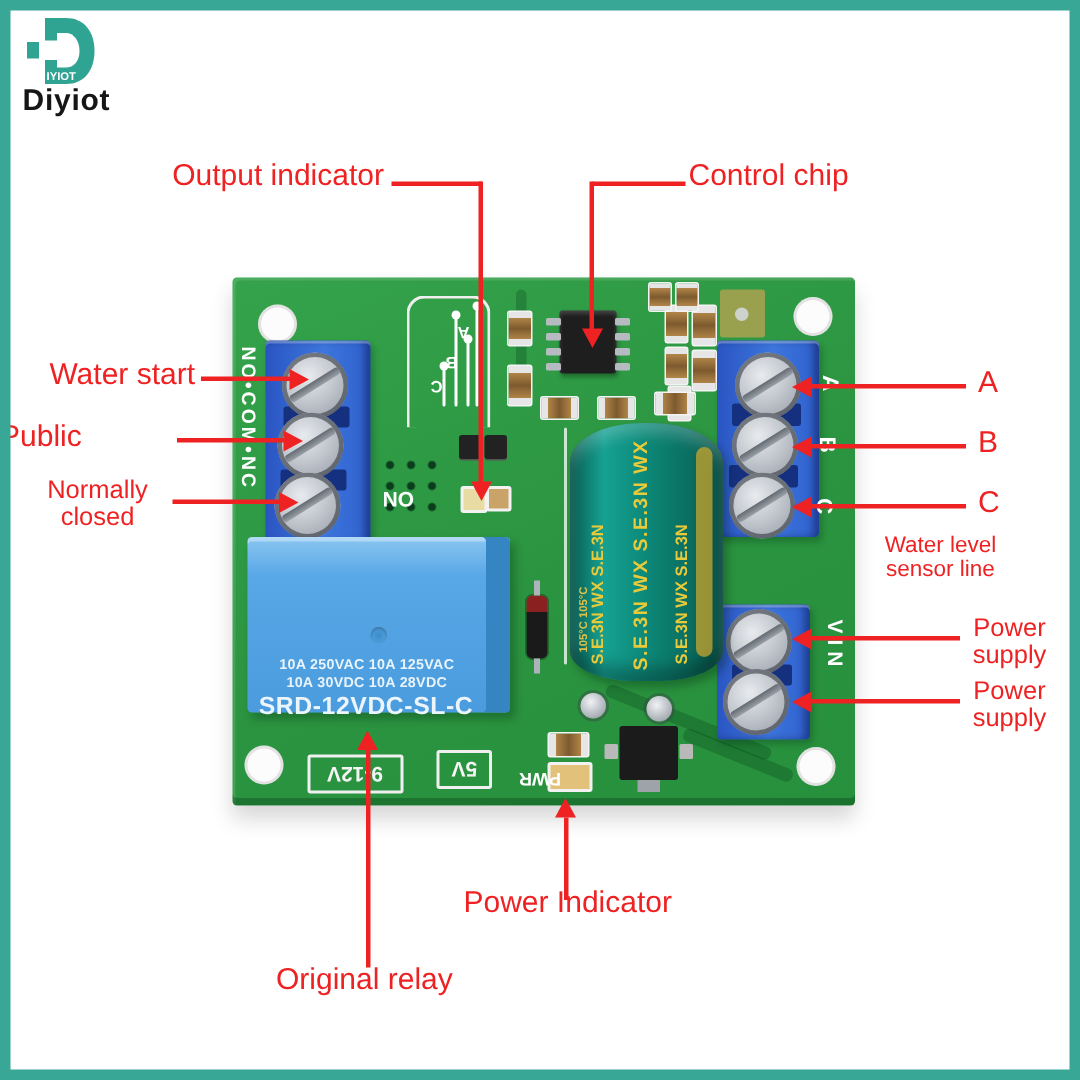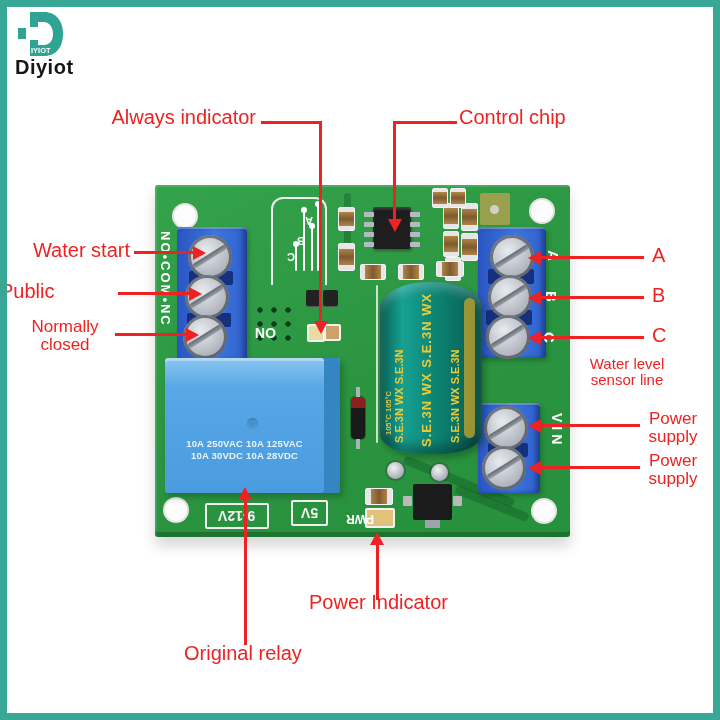--- a/index.html
+++ b/index.html
@@ -99,21 +99,21 @@
   #p1{left:209px;top:27px}#p2{left:209px;top:37px}#p3{left:209px;top:47px}#p4{left:209px;top:57px}
   #p5{left:255px;top:27px}#p6{left:255px;top:37px}#p7{left:255px;top:47px}#p8{left:255px;top:57px}
 
   
   #reg{position:absolute;left:258px;top:299px;width:39px;height:36px;background:#1b1b1b;border-radius:2px}
   #reg::after{content:"";position:absolute;left:12px;top:36px;width:15px;height:8px;background:#9ea3a9}
   .regpad{position:absolute;width:9px;height:10px;background:#b9b9b9;border-radius:1px}
   #rp1{left:248px;top:311px}#rp2{left:298px;top:311px}
 
   
-  #relay{position:absolute;left:10px;top:173px;width:175px;height:135px;border-radius:3px;
+  #relay{position:absolute;left:10px;top:173px;width:175px;height:117px;border-radius:3px;
          background:linear-gradient(180deg,#8ac6f1,#58a7e6 22%,#4a9cde);
          box-shadow:inset -16px 0 0 #3485c2, inset 0 3px 0 rgba(255,255,255,.35),
                     3px 4px 6px rgba(0,30,10,.28)}
   .relay-line{position:absolute;left:2px;width:155px;text-align:center;font-weight:bold;
               color:rgba(255,255,255,.88);font-size:9.5px;letter-spacing:.2px;white-space:nowrap}
   #relay-l1{top:80px}#relay-l2{top:92px}
   #relay-model{position:absolute;left:0;top:104px;width:158px;text-align:center;font-weight:bold;
                color:#ecf5fc;font-size:16.5px;letter-spacing:.4px;white-space:nowrap}
   #relay-dimple{position:absolute;left:82px;top:60px;width:11px;height:11px;border-radius:50%;
                background:radial-gradient(#3d8cc9,#58a7e6);box-shadow:inset 0 1px 2px rgba(0,0,0,.3)}
@@ -286,41 +286,42 @@
   <div class="regpad" id="rp2"></div>
   <div id="reg"></div>
   <div class="smd-h" id="pwr-res"></div>
   <div class="led" id="led-pwr"></div>
   <div class="silk" id="silk-pwr">PWR</div>
 
   <div id="relay">
     <div id="relay-dimple"></div>
     <div class="relay-line" id="relay-l1">10A 250VAC  10A 125VAC</div>
     <div class="relay-line" id="relay-l2">10A  30VDC   10A  28VDC</div>
+    <div id="relay-model">SRD-12VDC-SL-C</div>
   </div>
 
   <div class="vbox" id="vbox-912">
     <span class="flip">9-12V</span>
   </div>
   <div class="vbox" id="vbox-5">
     <span class="flip">5V</span>
   </div>
 
   <div id="diode"></div>
   <div id="silkline"></div>
   <div id="cap"></div>
   <span class="captext" id="capt1">S.E.3N WX  S.E.3N</span>
   <span class="captext" id="capt2">S.E.3N WX  S.E.3N WX</span>
   <span class="captext" id="capt3">S.E.3N WX  S.E.3N</span>
   <span class="captext" id="capt4">105°C  105°C</span>
   <div class="lead" id="lead1"></div>
   <div class="lead" id="lead2"></div>
 </div>
 
-<div class="rlabel" id="lbl-output">Always indicator</div>
+<div class="rlabel" id="lbl-output">Output indicator</div>
 <div class="rline" id="ln-out-h"></div>
 <div class="rline" id="ln-out-v"></div>
 <div class="ah ah-down" id="ah-out"></div>
 
 <div class="rlabel" id="lbl-control">Control chip</div>
 <div class="rline" id="ln-ctl-h"></div>
 <div class="rline" id="ln-ctl-v"></div>
 <div class="ah ah-down" id="ah-ctl"></div>
 
 <div class="rlabel" id="lbl-always">Water start</div>

